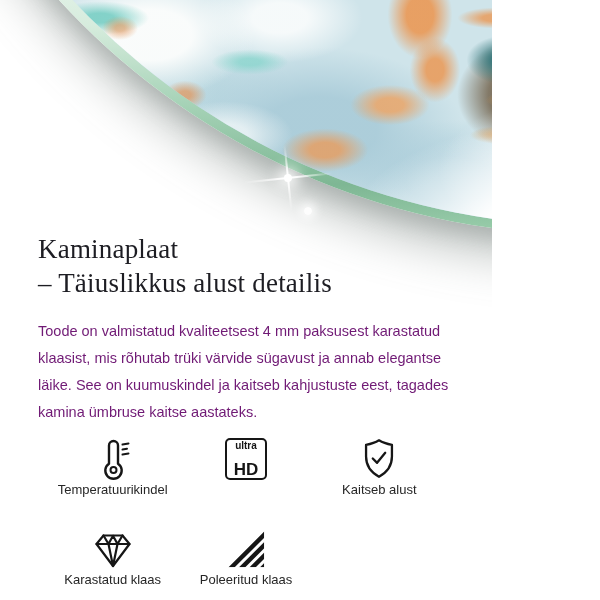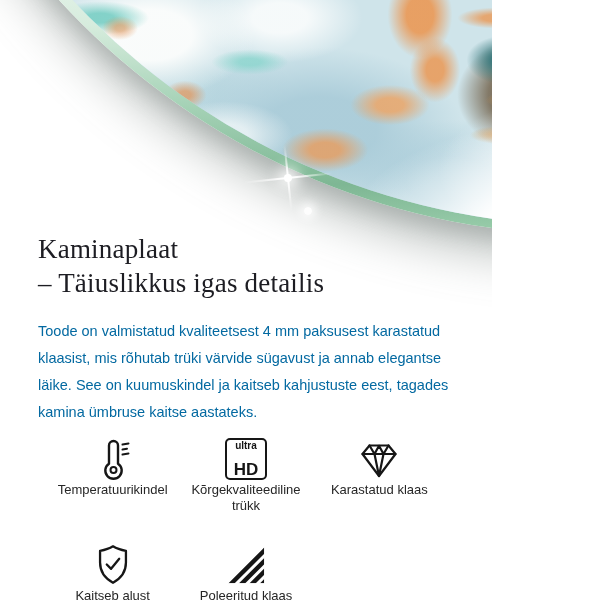--- a/index.html
+++ b/index.html
@@ -56,21 +56,21 @@
   .sparkle .core { position:absolute; left:41px; top:41px; width:8px; height:8px; border-radius:50%;
     background:#fff; box-shadow:0 0 14px 6px rgba(255,255,255,.95); }
   .sparkle-small { position:absolute; left:304px; top:207px; width:8px; height:8px; border-radius:50%;
     background:rgba(255,255,255,.9); box-shadow:0 0 10px 4px rgba(255,255,255,.8); }
 
   
   .content { position:relative; padding:232px 38px 0; }
   h1 { font-family:"Liberation Serif", serif; font-weight:400; font-size:27px; line-height:34px;
        color:#1d1d23; letter-spacing:.2px; }
   h1 span { display:block; }
-  .desc { margin-top:18px; max-width:532px; font-size:14.5px; line-height:27px; color:#0369a1; }
+  .desc { margin-top:18px; max-width:532px; font-size:14.5px; line-height:27px; color:#701a75; }
 
   
   .features { margin-top:10px; padding:0 8px; display:grid; grid-template-columns:repeat(3,1fr); row-gap:28px; }
   .cell { display:flex; flex-direction:column; align-items:center; text-align:center; }
   .icon-box { height:46px; display:flex; align-items:center; justify-content:center; }
   .cell .label { font-size:13px; color:#262626; line-height:16px; }
   .icon-svg { display:block; }
   .uhd-box { width:42px; height:42px; border:2.5px solid var(--ink); border-radius:5px;
              display:flex; flex-direction:column; align-items:center; justify-content:center; color:var(--ink); }
   .uhd-top { font-size:10px; font-weight:700; line-height:10px; letter-spacing:0; }
@@ -86,21 +86,21 @@
     <div class="plate-art"></div>
     <div class="sparkle">
         <span class="core"></span>
       </div>
     <div class="sparkle-small"></div>
   </div>
 
   <div class="content">
     <h1>
       <span>Kaminaplaat</span>
-      <span>– Täiuslikkus igas detailis</span>
+      <span>– Täiuslikkus alust detailis</span>
     </h1>
     <p class="desc">Toode on valmistatud kvaliteetsest 4 mm paksusest karastatud klaasist, mis rõhutab trüki värvide sügavust ja annab elegantse läike. See on kuumuskindel ja kaitseb kahjustuste eest, tagades kamina ümbruse kaitse aastateks.</p>
 
     <div class="features">
 
       <div class="cell">
         <div class="icon-box">
           <svg class="icon-svg" width="48" height="48" viewBox="0 0 48 48" fill="none" stroke="#161616" stroke-width="2.4" stroke-linecap="round" stroke-linejoin="round">
             <path d="M20 28.7 V10.5 a4.5 4.5 0 0 1 9 0 V28.7 a8.2 8.2 0 1 1 -9 0 Z"></path>
             <circle cx="24.5" cy="35" r="3" stroke-width="2"></circle>
@@ -110,43 +110,42 @@
         <div class="label">Temperatuurikindel</div>
       </div>
 
       <div class="cell">
         <div class="icon-box">
           <div class="uhd-box">
             <span class="uhd-top">ultra</span>
             <span class="uhd-bottom">HD</span>
           </div>
         </div>
-        <div class="label">Kõrgekvaliteediline trükk</div>
+      </div>
+
+      <div class="cell">
+        <div class="icon-box">
+          <svg class="icon-svg" width="46" height="46" viewBox="0 0 48 48" fill="none" stroke="#161616" stroke-width="2.4" stroke-linecap="round" stroke-linejoin="round">
+            <path d="M24 4.5 C27.5 6.8 32.5 8.4 37.5 9.2 V21.5 C37.5 31.5 31.5 38.5 24 42.5 C16.5 38.5 10.5 31.5 10.5 21.5 V9.2 C15.5 8.4 20.5 6.8 24 4.5 Z"></path>
+            <polyline points="17.5 23.5 22 28 30.5 17.5"></polyline>
+          </svg>
+        </div>
+        <div class="label">Kaitseb alust</div>
       </div>
 
       <div class="cell">
         <div class="icon-box">
           <svg class="icon-svg" width="48" height="48" viewBox="0 0 48 48" fill="none" stroke="#161616" stroke-width="2.2" stroke-linecap="round" stroke-linejoin="round">
             <path d="M14.5 10.5 H33.5 L40.5 19 L24 41 L7.5 19 Z"></path>
             <path d="M7.5 19 H40.5"></path>
             <path d="M14.5 10.5 L19.5 19 L24 10.8 L28.5 19 L33.5 10.5"></path>
             <path d="M19.5 19 L24 41 L28.5 19"></path>
           </svg>
         </div>
         <div class="label">Karastatud klaas</div>
-      </div>
-
-      <div class="cell">
-        <div class="icon-box">
-          <svg class="icon-svg" width="46" height="46" viewBox="0 0 48 48" fill="none" stroke="#161616" stroke-width="2.4" stroke-linecap="round" stroke-linejoin="round">
-            <path d="M24 4.5 C27.5 6.8 32.5 8.4 37.5 9.2 V21.5 C37.5 31.5 31.5 38.5 24 42.5 C16.5 38.5 10.5 31.5 10.5 21.5 V9.2 C15.5 8.4 20.5 6.8 24 4.5 Z"></path>
-            <polyline points="17.5 23.5 22 28 30.5 17.5"></polyline>
-          </svg>
-        </div>
-        <div class="label">Kaitseb alust</div>
       </div>
 
       <div class="cell">
         <div class="icon-box">
           <svg class="icon-svg" width="46" height="46" viewBox="0 0 48 48">
             <defs>
                 <clipPath id="triClip">
                   <polygon points="5,43 43,5 43,43"></polygon>
                 </clipPath>
               </defs>

